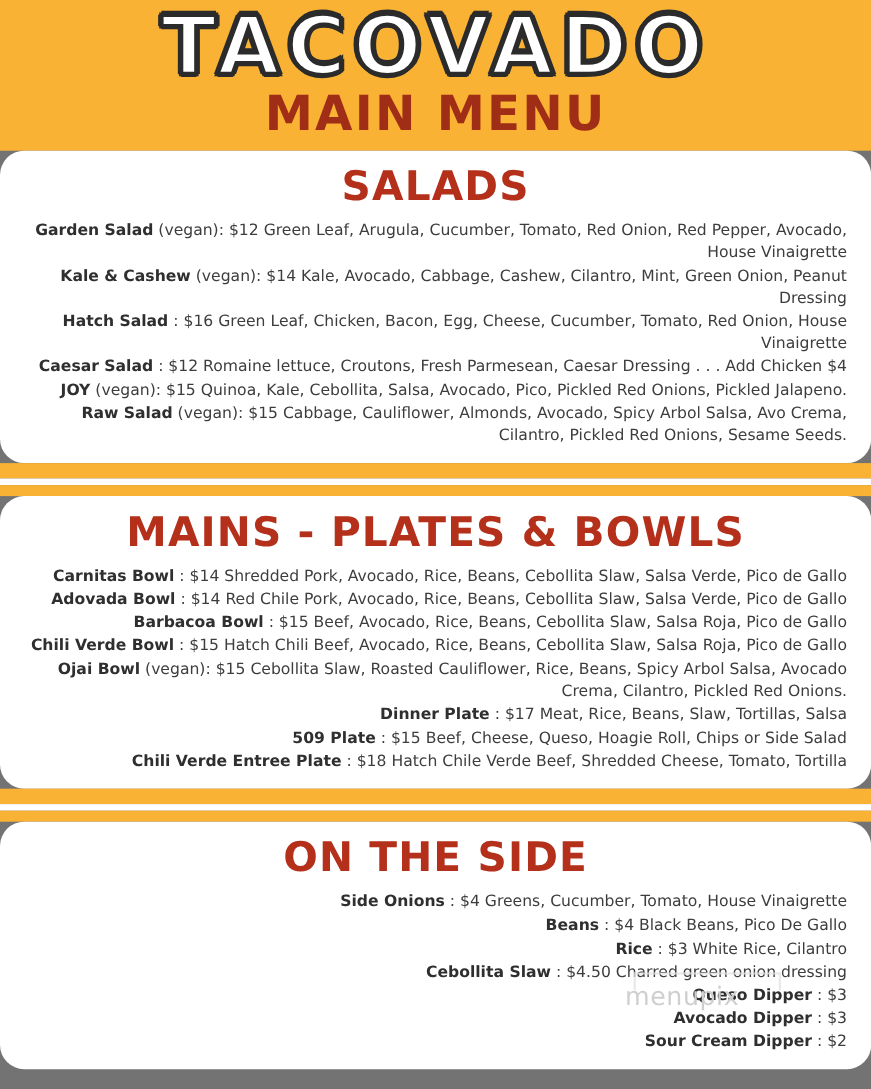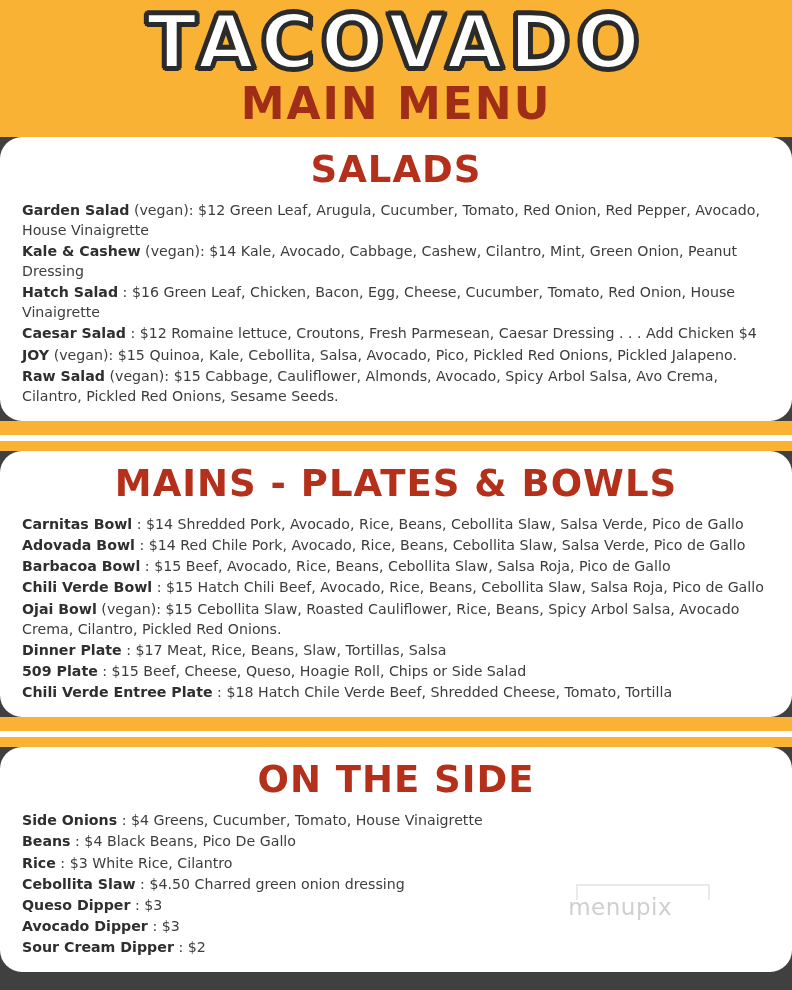--- a/index.html
+++ b/index.html
@@ -10,21 +10,21 @@
     width: 792px;
     height: 990px;
     background: #ffffff;
     font-family: "DejaVu Sans", sans-serif;
     overflow: hidden;
   }
   .page {
     position: relative;
     width: 792px;
     height: 990px;
-    background: #404040;
+    background: #737373;
     box-sizing: border-box;
   }
 
   
   .header {
     background: #f9b233;
     width: 100%;
     padding: 4px 0 10px 0;
     box-sizing: border-box;
     text-align: center;
@@ -85,21 +85,21 @@
   .title-side   { font-size: 37px; }
 
   .items {
     padding: 0 12px;
   }
   .item {
     color: #3d3d3d;
     font-size: 14.2px;
     line-height: 1.42;
     margin: 0 0 1px 0;
-    text-align: left;
+    text-align: right;
   }
   .item .nm {
     font-weight: bold;
     color: #2f2f2f;
   }
   .item .desc {
     font-weight: normal;
   }
 
   

